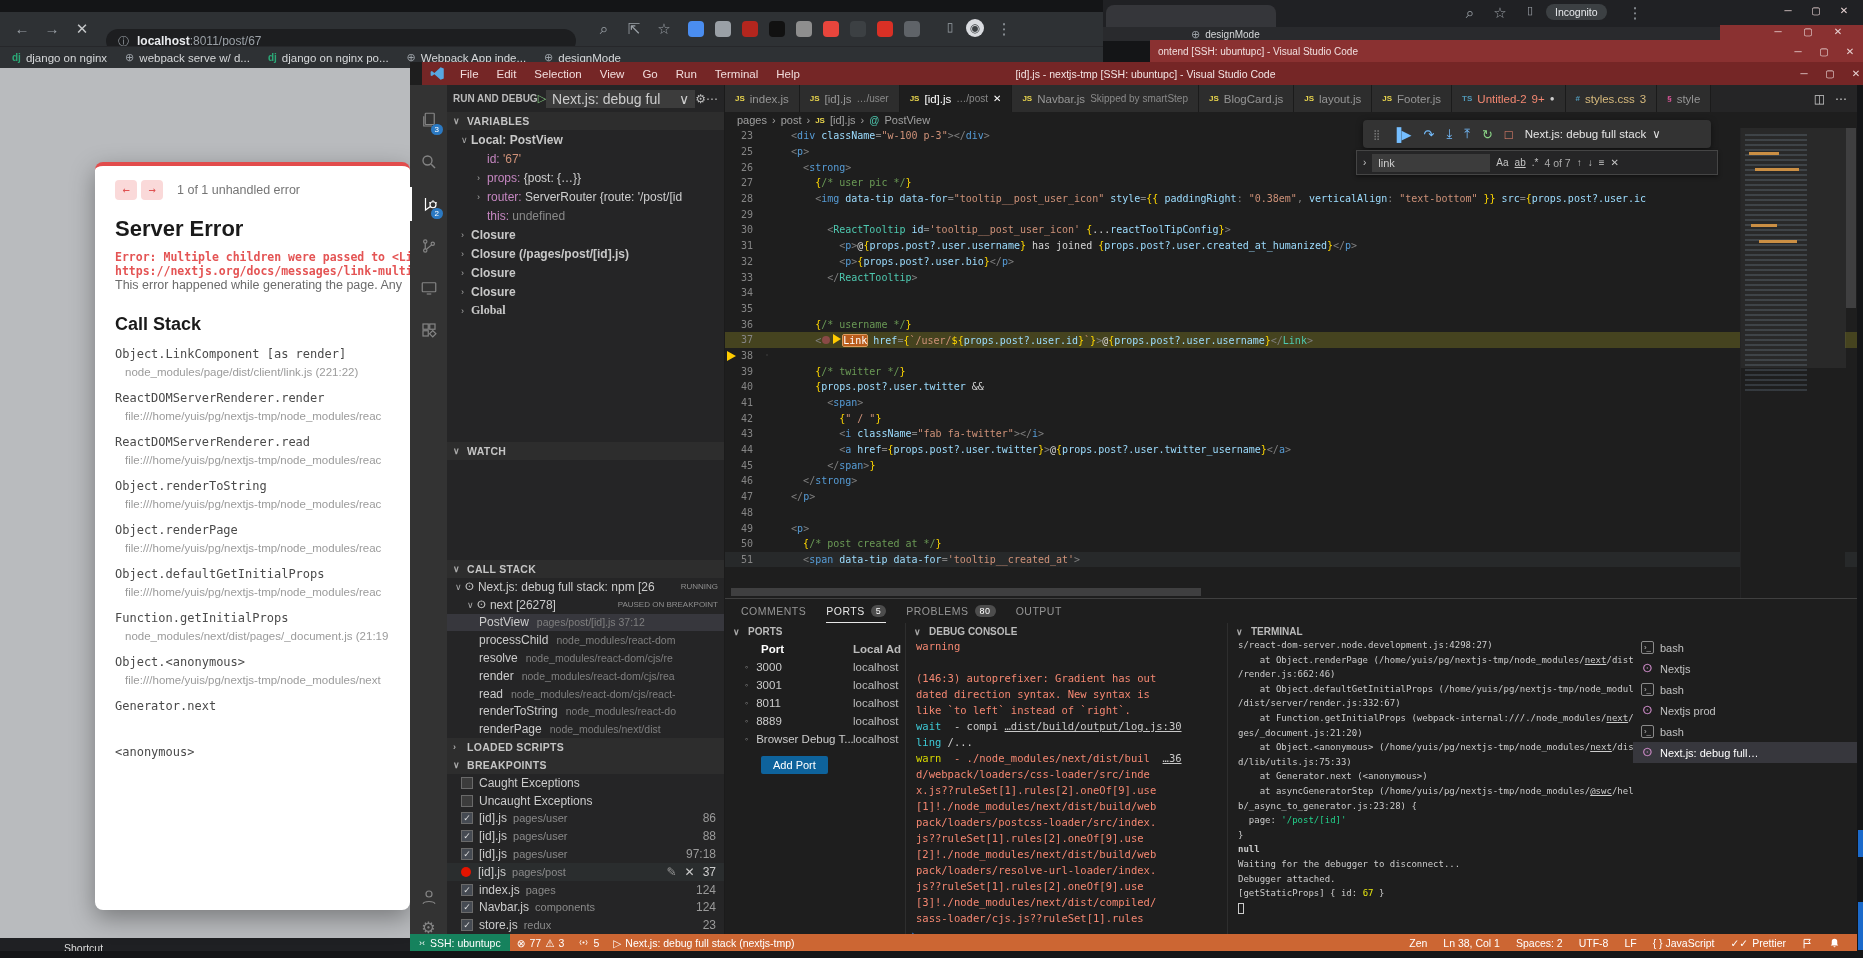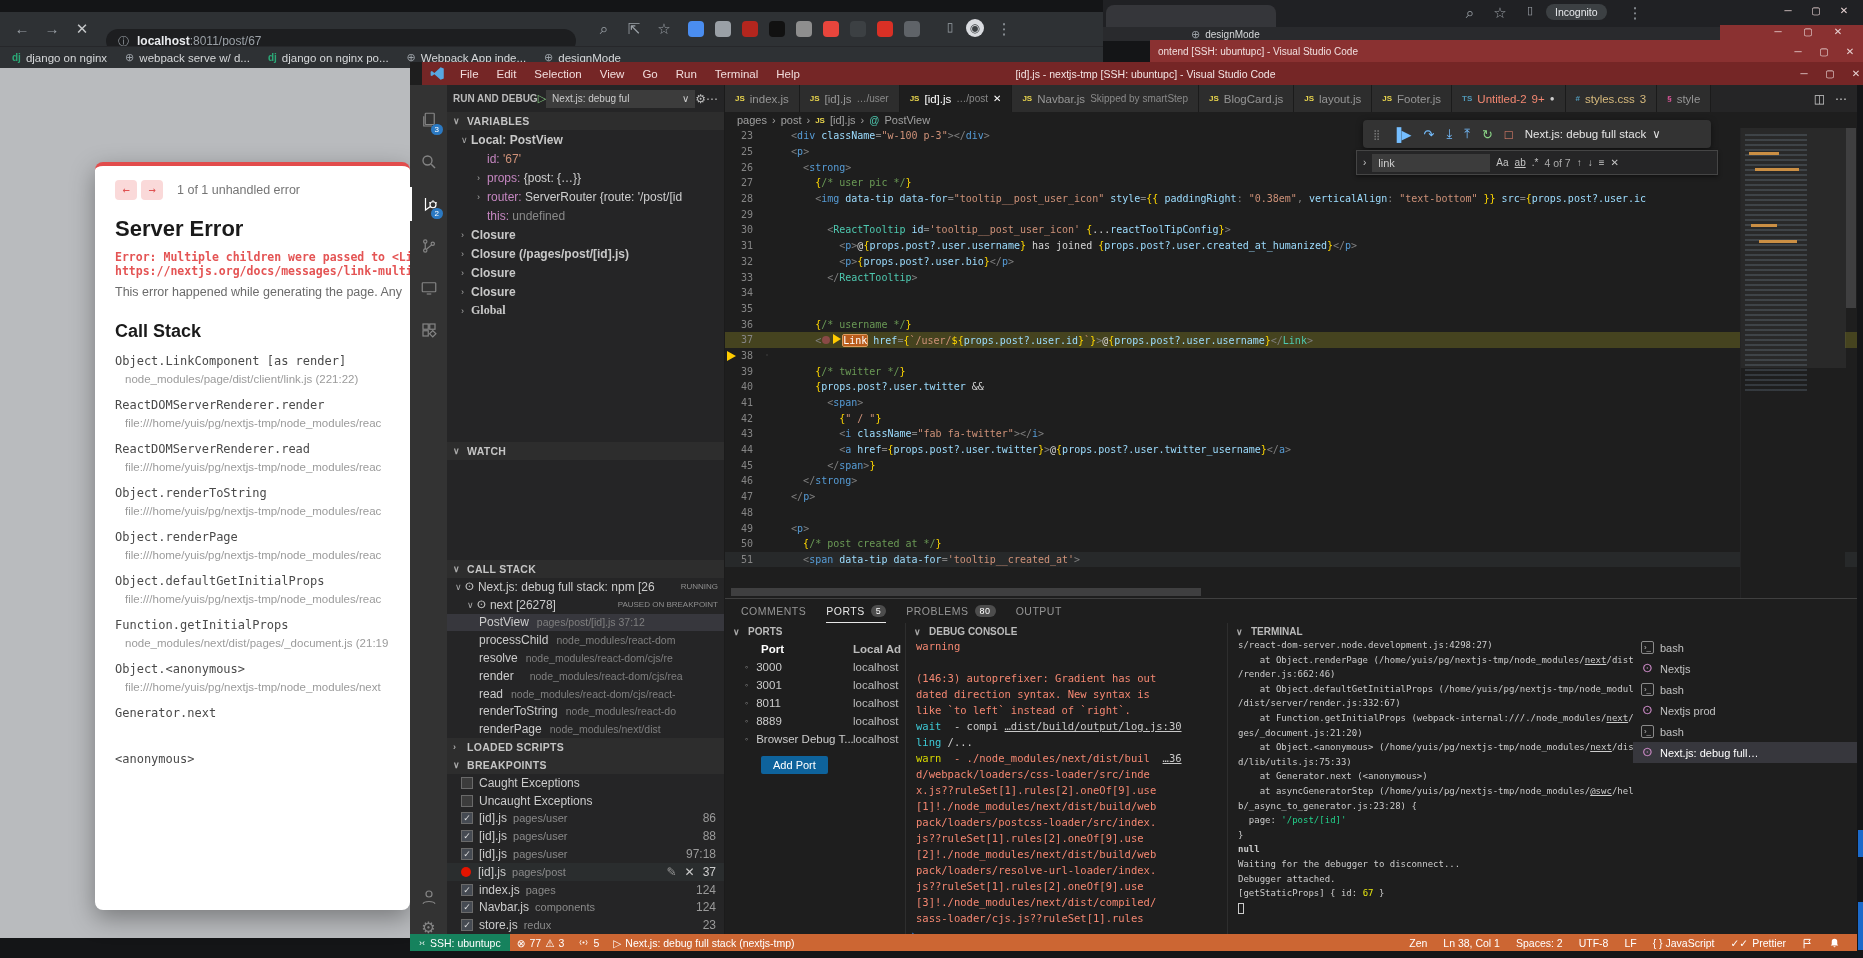--- a/index.html
+++ b/index.html
@@ -27,21 +27,21 @@
   #backvs-a{left:1720px;top:25px;width:143px;height:15px;background:#8a3131}
   #backvs-b{left:1150px;top:40px;width:713px;height:22px;background:#8a3131;display:flex;align-items:center}
   .winctl{color:#e9d5d5;font-size:10px;letter-spacing:0;width:26px;text-align:center}
   
   #backdrop{left:0;top:68px;width:410px;height:870px;background:#b9bbbe}
   #error-card{left:95px;top:162px;width:315px;height:748px;background:#fff;border-radius:8px;border-top:4px solid #e24c4c;box-shadow:0 8px 24px rgba(0,0,0,.35);overflow:hidden;padding:14px 0 0 20px;color:#333}
   .ov-navbtn{width:22px;height:20px;background:#fad9d9;color:#e05252;border-radius:4px;display:inline-flex;align-items:center;justify-content:center;font-size:12px}
   #ov-counter{color:#757575;font-size:12.5px;margin-left:14px}
   #ov-title{font-size:22px;font-weight:bold;color:#1a1a1a;margin:16px 0 8px}
   .ov-err{color:#e45454;font-weight:bold;font-size:11.5px;white-space:nowrap}
-  #ov-desc{color:#6b6b6b;font-size:12.5px;margin-top:7px;white-space:nowrap}
+  #ov-desc{color:#6b6b6b;font-size:12.5px;white-space:nowrap}
   #ov-stack-title{font-size:18px;font-weight:bold;color:#1a1a1a;margin:22px 0 12px}
   .frame-fn{font-size:12px;color:#4a4a4a;white-space:nowrap}
   .frame-src{font-size:11.5px;color:#9b9b9b;margin:5px 0 13px 10px;white-space:nowrap}
   
   #vscode{left:410px;top:62px;width:1447px;height:889px;background:#1e1e1e}
   #vs-title{left:12px;top:0;width:1447px;height:23px;background:#752626;display:flex;align-items:center;color:#f1dcdc}
   #vs-title .menu{font-size:11.5px;padding:0 9px}
   #vs-title-text{position:absolute;left:0;right:0;text-align:center;font-size:10.5px;color:#f3e4e4;pointer-events:none}
   #activity{left:0;top:23px;width:37px;height:849px;background:#333}
   .actic{position:absolute;left:0;width:37px;height:34px;display:flex;align-items:center;justify-content:center;color:#858585}
@@ -123,20 +123,23 @@
   
   #taskbar-left{left:0;top:938px;width:410px;height:20px;background:#1f2023;color:#ddd;display:flex;align-items:center;padding-left:64px;font-size:10.5px}
   #taskbar-bottom{left:0;top:951px;width:1863px;height:7px;background:#141517}
   .bluesliver{left:1858px;width:5px;background:#1b6acb}
 </style>
 </head>
 <body>
 
 <div id="screen">
 
+  <div class="abs" id="taskbar-left">
+    <span>Shortcut</span>
+  </div>
   <div class="abs" id="taskbar-bottom"></div>
 
   <div class="abs" id="chrome-toolbar">
     <span class="abs navic" style="left:10px;top:8px">←</span>
     <span class="abs navic" style="left:40px;top:8px">→</span>
     <span class="abs navic" style="left:70px;top:8px;color:#c6c8ca">✕</span>
     <div class="abs" id="url-pill">
       <span style="color:#9aa0a6;font-size:11px">ⓘ</span>
       <span style="font-size:12px;color:#e8eaed"><b>localhost</b><span style="color:#9aa0a6">:8011/post/67</span></span>
     </div>
@@ -319,21 +322,21 @@
             <path d="M4 21c1.5-4 14.5-4 16 0"></path>
           </svg>
         </div>
         <div class="actic" style="top: 825px; font-size: 16px;">⚙</div>
       </div>
 
     <div class="abs" id="sidebar">
       <div class="row" style="height:27px;padding:0 6px;">
         <span style="font-size:10px;font-weight:bold;color:#bbb">RUN AND DEBUG</span>
         <span style="color:#89d185;font-size:11px">▷</span>
-        <span class="row" style="background:#3c3c3c;height:18px;padding:8px 6px;font-size:10px;color:#ccc;gap:6px;flex:1;min-width:0">
+        <span class="row" style="background:#3c3c3c;height:18px;padding:8px 6px;font-size:14px;color:#ccc;gap:6px;flex:1;min-width:0">
           <span style="overflow:hidden;white-space:nowrap">Next.js: debug ful</span>
             <span style="margin-left:auto">∨</span>
         </span>
         <span style="color:#bbb">⚙</span>
         <span style="color:#bbb">⋯</span>
       </div>
       <div class="sb-head">
           <span class="sb-arrow">∨</span>
           <span>VARIABLES</span>
         </div>
@@ -411,21 +414,21 @@
             <span class="cs-src">pages/post/[id].js 37:12</span>
           </div>
           <div class="sb-row" style="height: 17.8px; padding-left: 32px;">
             <span>processChild</span>
             <span class="cs-src">node_modules/react-dom</span>
           </div>
           <div class="sb-row" style="height: 17.8px; padding-left: 32px;">
             <span>resolve</span>
             <span class="cs-src">node_modules/react-dom/cjs/re</span>
           </div>
-          <div class="sb-row" style="height: 17.8px; padding-left: 32px; gap: 8px;">
+          <div class="sb-row" style="height: 17.8px; padding-left: 32px;">
             <span>render</span>
             <span class="cs-src">node_modules/react-dom/cjs/rea</span>
           </div>
           <div class="sb-row" style="height: 17.8px; padding-left: 32px;">
             <span>read</span>
             <span class="cs-src">node_modules/react-dom/cjs/react-</span>
           </div>
           <div class="sb-row" style="height: 17.8px; padding-left: 32px;">
             <span>renderToString</span>
             <span class="cs-src">node_modules/react-do</span>

